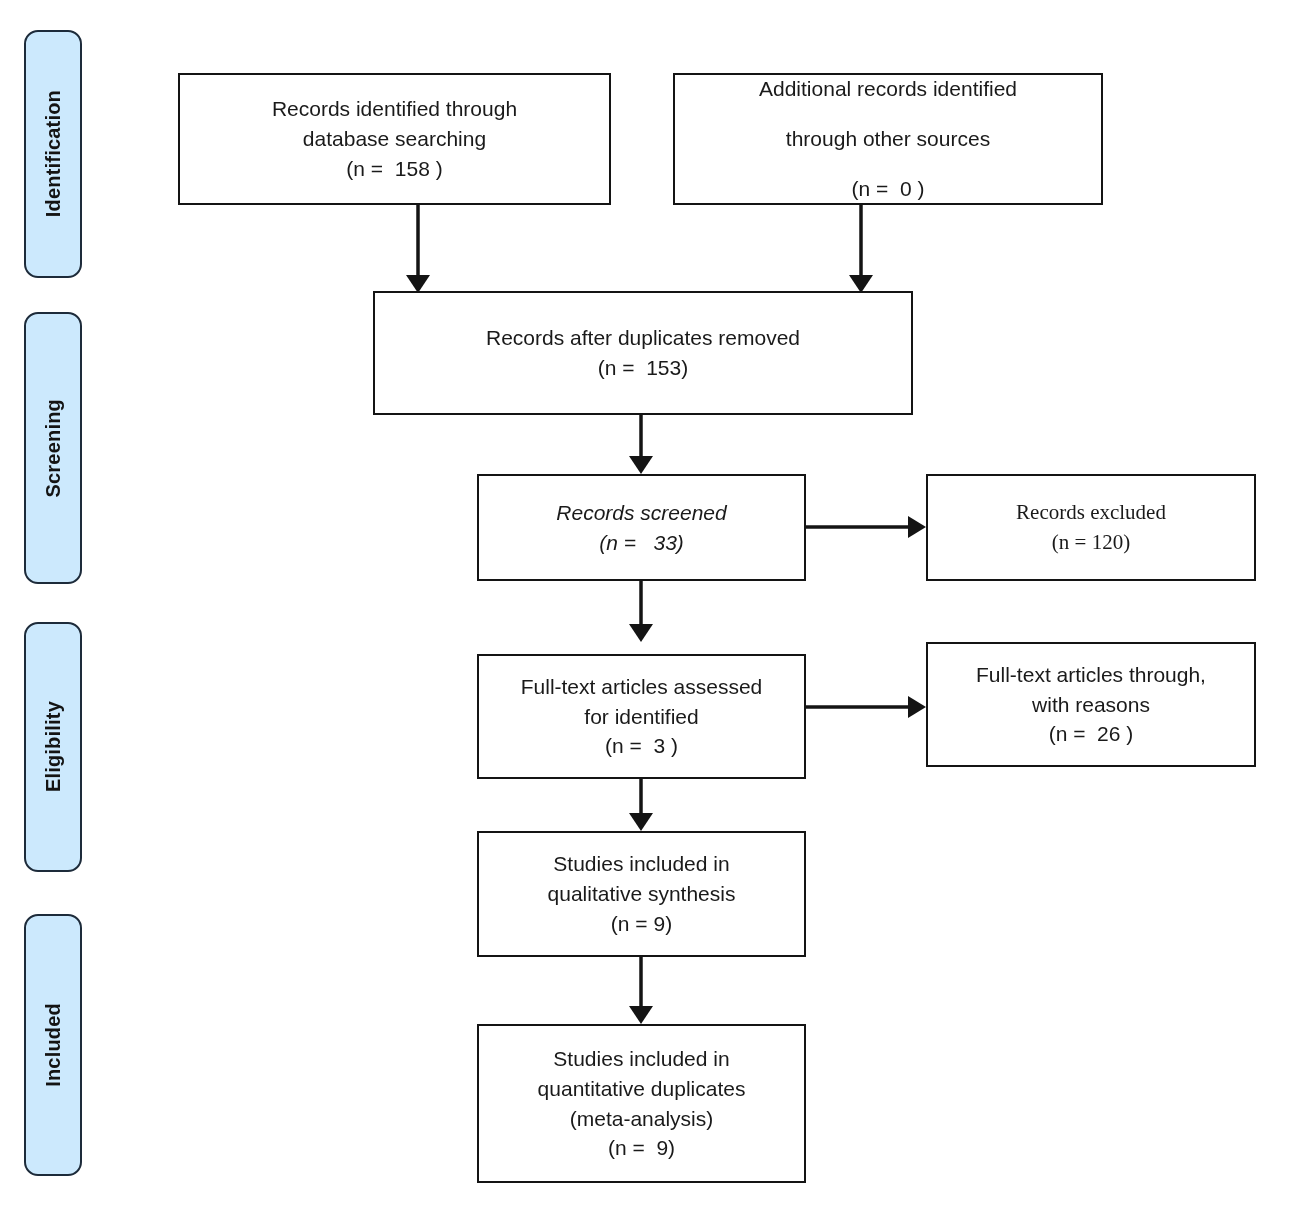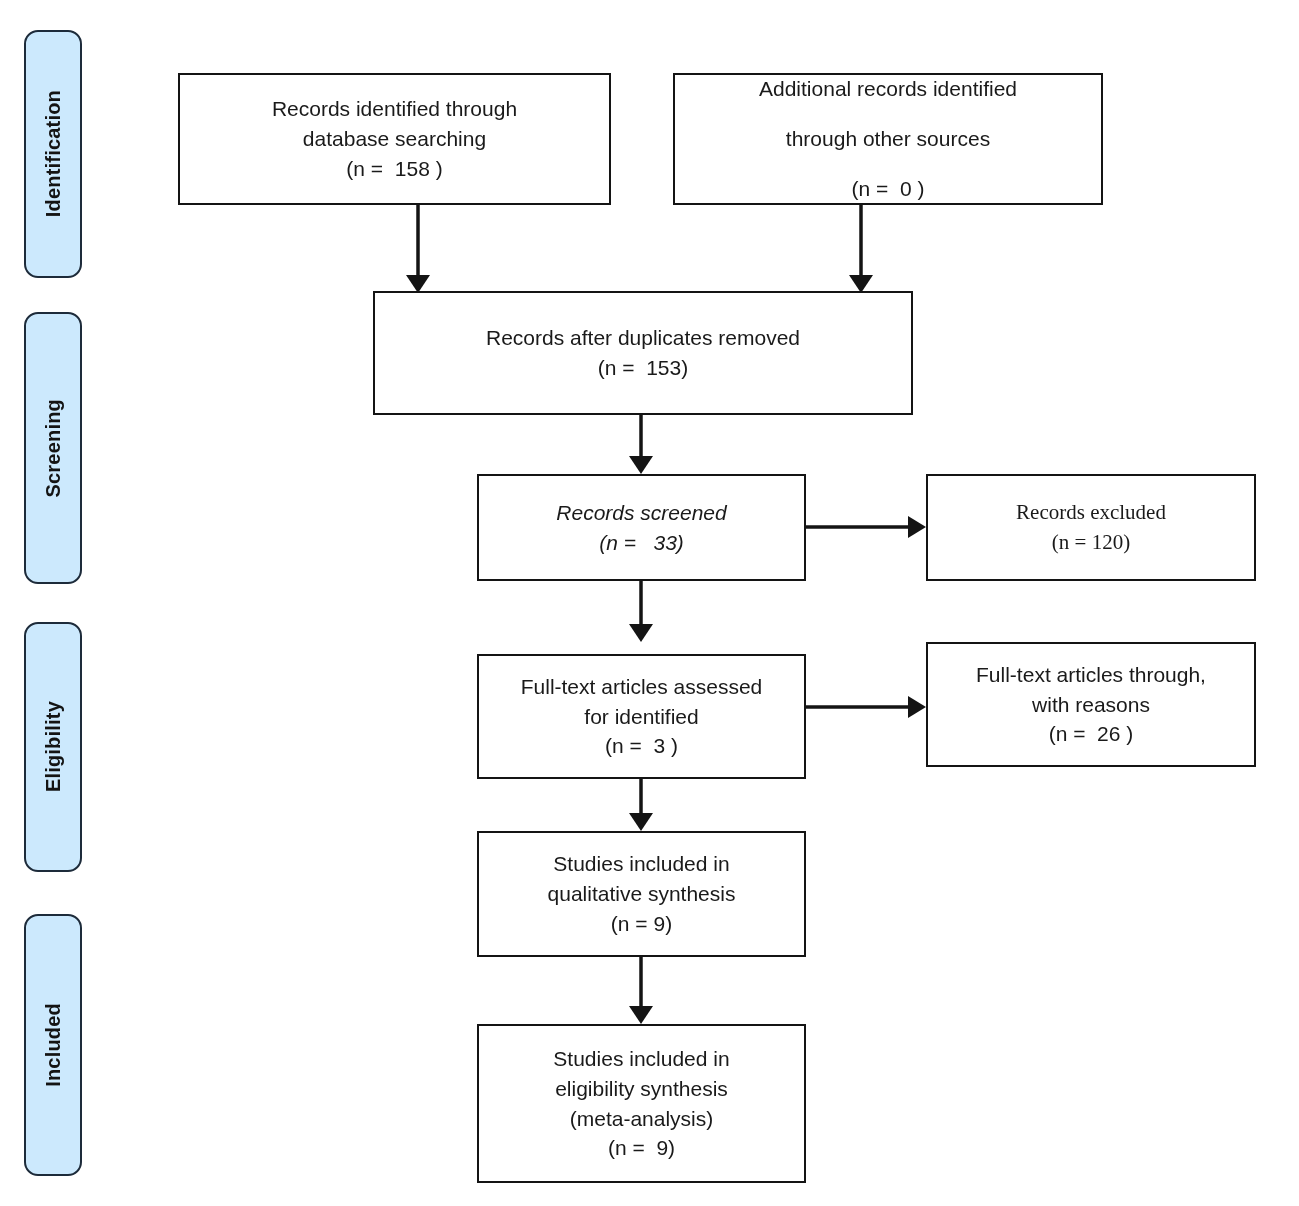--- a/index.html
+++ b/index.html
@@ -182,18 +182,18 @@
   </div>
 
   <div class="flow-box" style="left:477px; top:831px; width:329px; height:126px;">
     <span class="box-line">Studies included in</span>
     <span class="box-line">qualitative synthesis</span>
     <span class="box-line">(n = 9)</span>
   </div>
 
   <div class="flow-box" style="left:477px; top:1024px; width:329px; height:159px;">
     <span class="box-line">Studies included in</span>
-    <span class="box-line">eligibility synthesis</span>
+    <span class="box-line">quantitative duplicates</span>
     <span class="box-line">(meta-analysis)</span>
     <span class="box-line">(n =  9)</span>
   </div>
 
 </div>
 
 </body></html>

